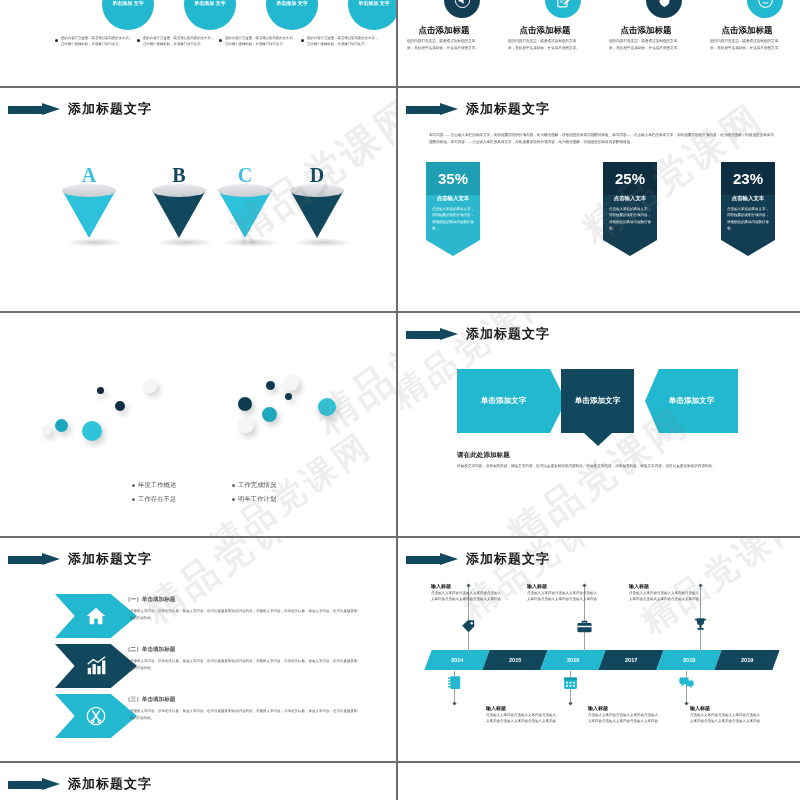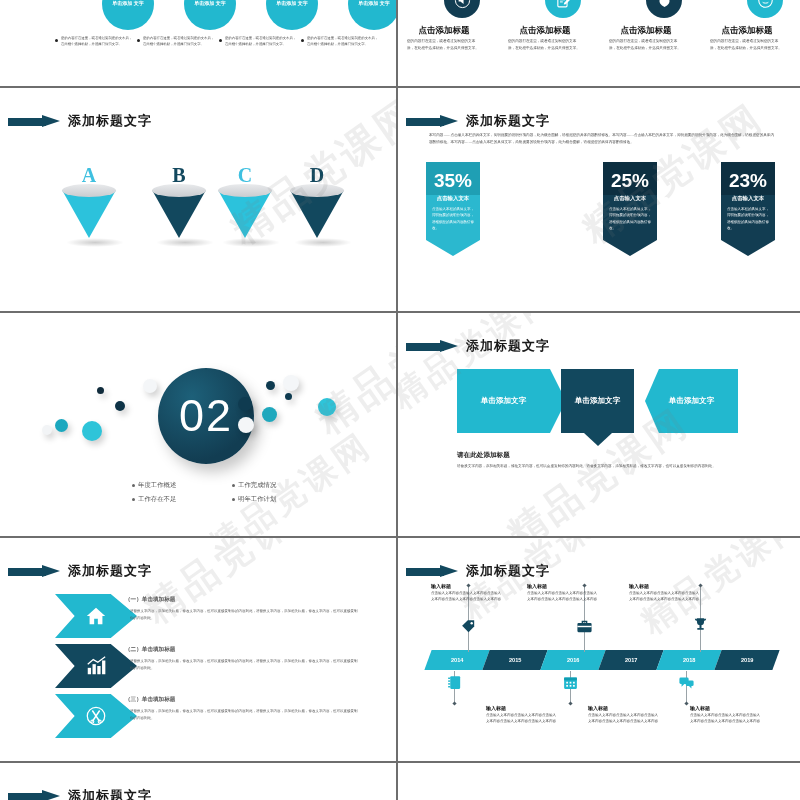--- a/index.html
+++ b/index.html
@@ -20,21 +20,21 @@
   .slide.rightcol{border-right:none;}
   .slide.lastrow{border-bottom:none;}
   .slide .inner{position:absolute;inset:0;}
 
   
   .wm{position:absolute;pointer-events:none;color:rgba(120,120,120,.13);
       font-weight:bold;white-space:nowrap;transform:rotate(-35deg);
       font-size:34px;letter-spacing:4px;z-index:40;}
 
   
-  .stitle{position:absolute;display:flex;align-items:center;gap:8px;margin-top:12px;}
+  .stitle{position:absolute;display:flex;align-items:center;gap:8px;}
   .arrowmark{position:relative;width:52px;height:13px;flex:none;}
   .arrowmark .shaft{position:absolute;left:0;top:3px;width:38px;height:8px;background:#12485e;}
   .arrowmark .head{position:absolute;left:34px;top:0;width:0;height:0;
      border-top:6.5px solid transparent;border-bottom:6.5px solid transparent;
      border-left:18px solid #12485e;}
   .stitle .txt{font-size:13px;font-weight:bold;color:#1a1a1a;letter-spacing:1px;}
 
   
   .s1 .circ{position:absolute;top:-22px;width:52px;height:52px;border-radius:50%;
             background:#22b8cf;color:#fff;display:flex;align-items:center;justify-content:center;
@@ -62,21 +62,21 @@
   .cone .shadow{position:absolute;left:4px;top:54px;width:58px;height:9px;border-radius:50%;
                 background:radial-gradient(ellipse,rgba(0,0,0,.20),rgba(0,0,0,0) 70%);}
 
   
   .s4 .lead{position:absolute;font-size:3.6px;line-height:1.9;color:#444;}
   .ban{position:absolute;width:54px;}
   .ban .body{position:relative;width:54px;height:78px;}
   .ban .notch{position:absolute;left:0;top:78px;width:0;height:0;
               border-left:27px solid transparent;border-right:27px solid transparent;}
   .ban .pct{position:absolute;left:0;top:8px;width:54px;text-align:center;
-            font-size:19px;font-weight:bold;color:#fff;font-family:"Liberation Sans",sans-serif;}
+            font-size:15px;font-weight:bold;color:#fff;font-family:"Liberation Sans",sans-serif;}
   .ban .cap{position:absolute;left:0;top:33px;width:54px;text-align:center;
             font-size:5.4px;font-weight:bold;color:#fff;}
   .ban .desc{position:absolute;left:6px;top:44px;width:42px;font-size:3.5px;line-height:1.8;color:#fff;}
 
   
   .s5 .bigc{position:absolute;width:96px;height:96px;border-radius:50%;
             background:radial-gradient(circle at 35% 30%,#1d6079,#123d52 70%);
             box-shadow:6px 8px 14px rgba(0,0,0,.22);
             display:flex;align-items:center;justify-content:center;}
   .s5 .bigc span{font-size:45px;color:#fff;font-family:"Liberation Sans",sans-serif;
@@ -291,23 +291,20 @@
       <div class="inner">
         <div class="wm" style="left:300px;top:20px;font-size:40px;">精品党课网</div>
         <div class="wm" style="left:195px;top:160px;font-size:34px;">精品党课网</div>
 
         <i class="bub" style="left:42px;top:112px;width:10px;height:10px;background:#f2f4f6;"></i>
         <i class="bub" style="left:55px;top:106px;width:13px;height:13px;background:#1ba8bf;"></i>
         <i class="bub" style="left:82px;top:108px;width:20px;height:20px;background:#2ec4d9;"></i>
         <i class="bub" style="left:97px;top:74px;width:7px;height:7px;background:#102c3c;"></i>
         <i class="bub" style="left:115px;top:88px;width:10px;height:10px;background:#0e3347;"></i>
         <i class="bub" style="left:143px;top:66px;width:14px;height:14px;background:#f4f6f8;"></i>
-        <div class="bigc" style="left:158px;top:55px;">
-          <span>02</span>
-        </div>
         <i class="bub" style="left:238px;top:84px;width:14px;height:14px;background:#0f3b50;"></i>
         <i class="bub" style="left:238px;top:104px;width:16px;height:16px;background:#f4f6f8;"></i>
         <i class="bub" style="left:262px;top:94px;width:15px;height:15px;background:#1fa8bd;"></i>
         <i class="bub" style="left:266px;top:68px;width:9px;height:9px;background:#0f3b50;"></i>
         <i class="bub" style="left:283px;top:62px;width:16px;height:16px;background:#f4f6f8;"></i>
         <i class="bub" style="left:285px;top:80px;width:7px;height:7px;background:#0f3b50;"></i>
         <i class="bub" style="left:318px;top:85px;width:18px;height:18px;background:#2ec4d9;"></i>
 
         <div class="blist" style="left:132px;top:168px;">
           <div class="bli">

